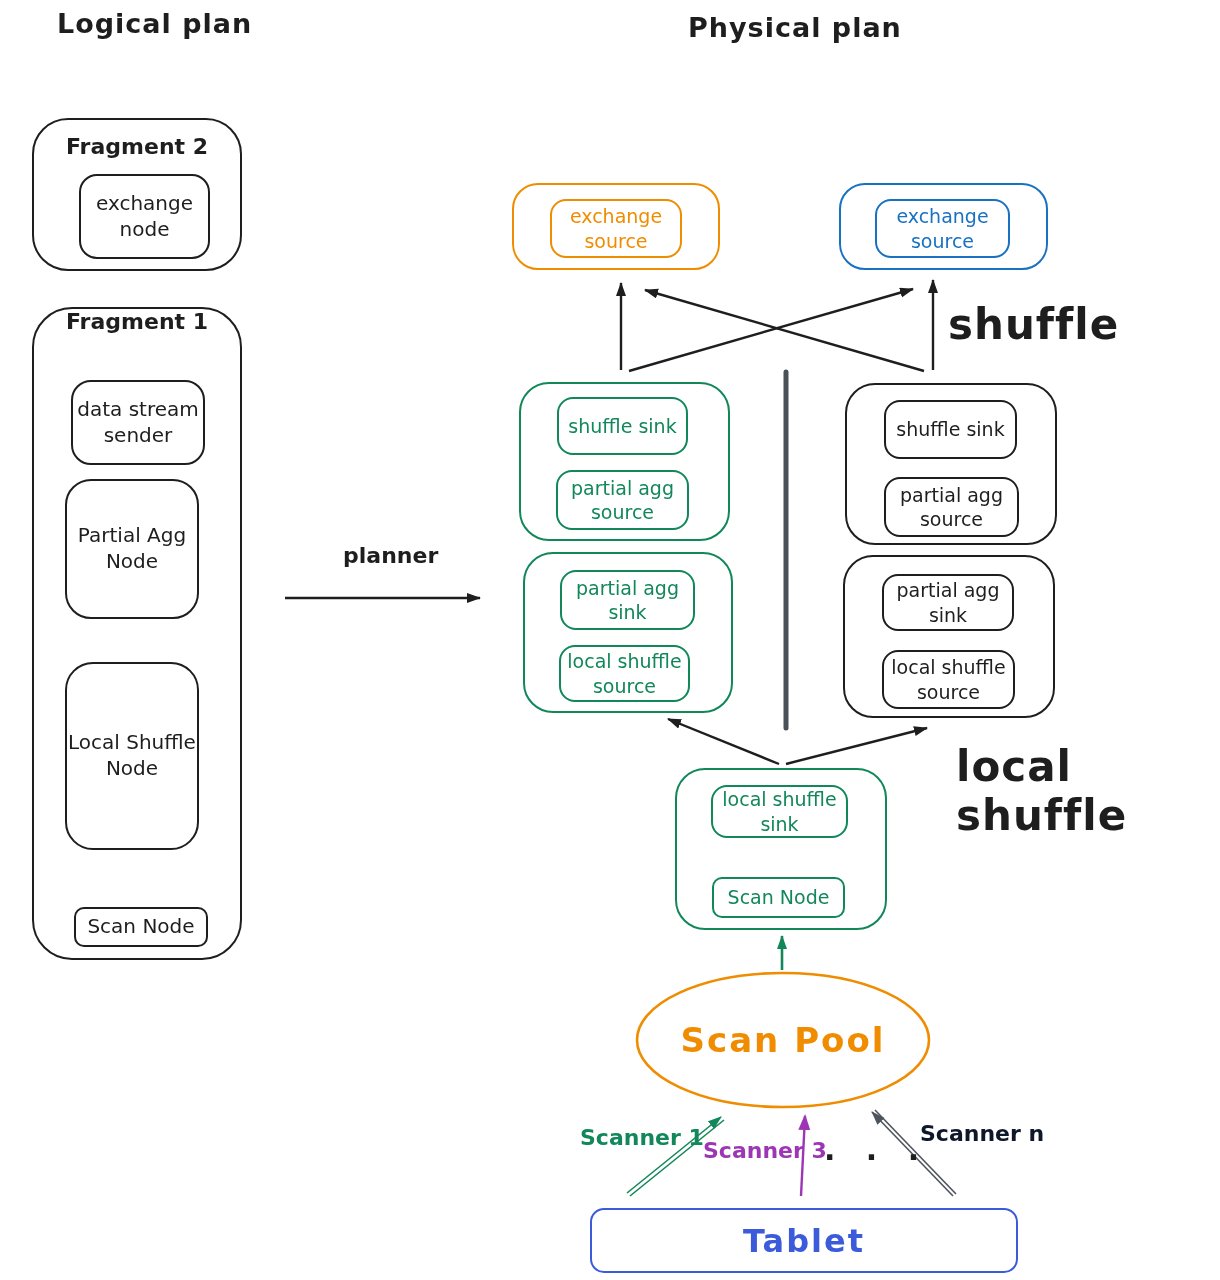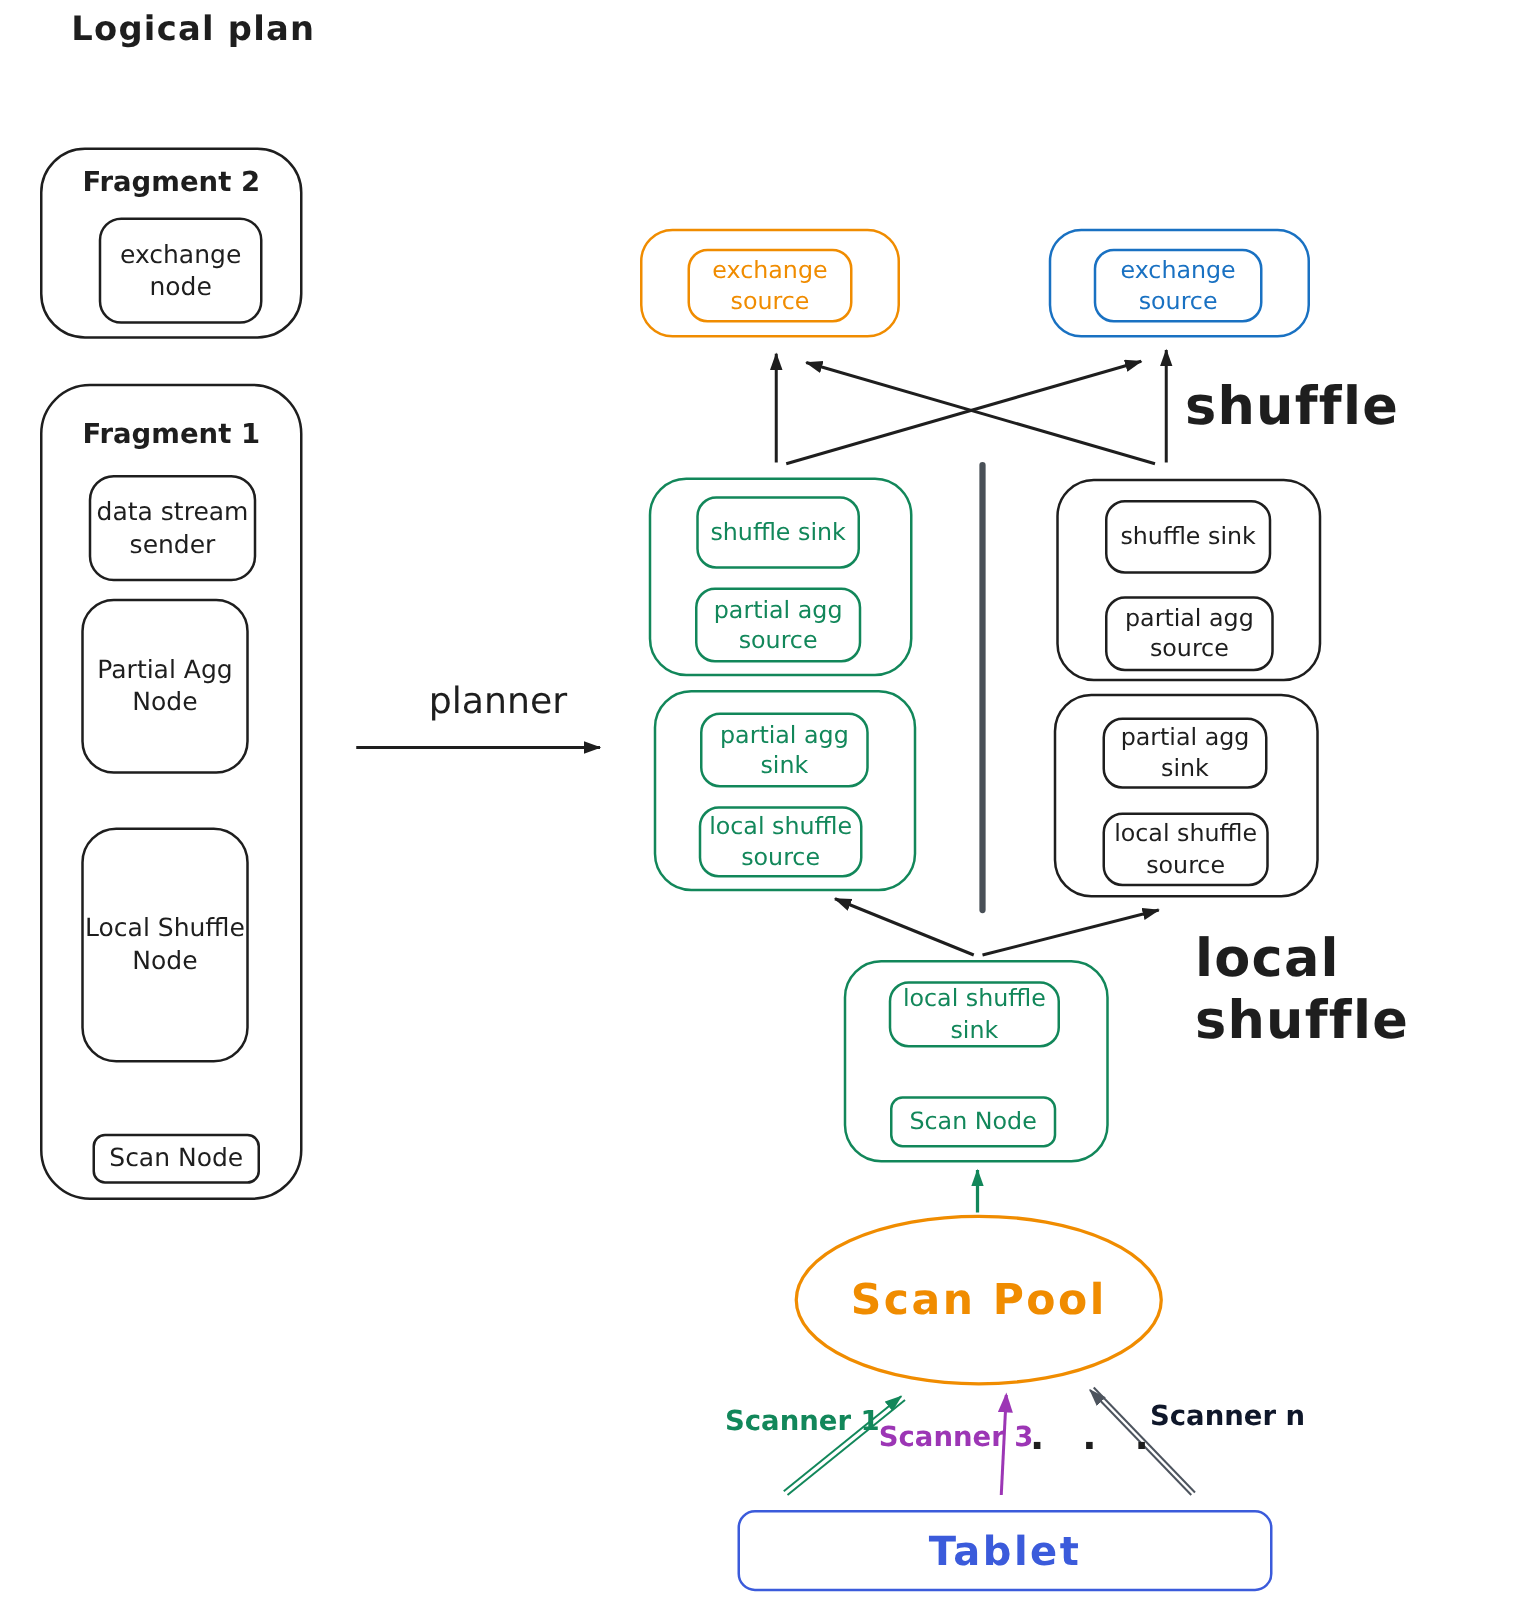--- a/index.html
+++ b/index.html
@@ -4,21 +4,21 @@
 <style>
   html,body{margin:0;padding:0;background:#ffffff;}
   #canvas{
     position:relative;width:1220px;height:1280px;background:#ffffff;overflow:hidden;
     font-family:"DejaVu Sans","Liberation Sans",sans-serif;color:#1e1e1e;
   }
   .abs{position:absolute;}
   svg.overlay{position:absolute;left:0;top:0;pointer-events:none;}
   .title{font-size:27px;font-weight:600;letter-spacing:1px;}
   .biglabel{font-size:42px;font-weight:600;letter-spacing:1px;color:#1e1e1e;}
-  .midlabel{font-size:29px;font-weight:400;}
+  .midlabel{font-size:22px;font-weight:700;}
   .group{position:absolute;border:2.5px solid #1e1e1e;border-radius:34px;background:transparent;box-sizing:border-box;}
   .node{position:absolute;border:2px solid #1e1e1e;border-radius:16px;box-sizing:border-box;
         display:flex;align-items:center;justify-content:center;text-align:center;
         font-size:19px;line-height:1.28;font-weight:500;background:transparent;}
   .node.big{font-size:20px;}
   .frag-title{display:block;text-align:center;font-size:22px;font-weight:600;}
   .orange{border-color:#f08c00;color:#f08c00;}
   .blue{border-color:#1971c2;color:#1971c2;}
   .green{border-color:#12875a;color:#12875a;}
   .scanner-label{font-size:22px;font-weight:600;}
@@ -66,30 +66,31 @@
     <ellipse cx="783" cy="1040" rx="146" ry="67" fill="none" stroke="#f08c00" stroke-width="2.6"></ellipse>
 
     <line x1="627" y1="1193" x2="721" y2="1117" stroke="#12875a" stroke-width="1.6" marker-end="url(#mGreen)"></line>
     <line x1="630" y1="1196" x2="724" y2="1120" stroke="#12875a" stroke-width="1.6"></line>
     <line x1="801" y1="1196" x2="805" y2="1116" stroke="#9c36b5" stroke-width="2.4" marker-end="url(#mPurple)"></line>
     <line x1="953" y1="1196" x2="872" y2="1112" stroke="#4d545e" stroke-width="1.6" marker-end="url(#mGray)"></line>
     <line x1="956" y1="1194" x2="875" y2="1110" stroke="#4d545e" stroke-width="1.6"></line>
   </svg>
 
   <div class="abs title" style="left:57px;top:8px;">Logical plan</div>
+  <div class="abs title" style="left:688px;top:12px;">Physical plan</div>
 
   <div class="group" style="left:32px;top:118px;width:210px;height:153px;border-radius:36px;">
     <span class="frag-title" style="margin-top:14px;">Fragment 2</span>
     <div class="node big" style="left:45px;top:54px;width:131px;height:85px;border-radius:18px;">
       <span>exchange node</span>
     </div>
   </div>
 
   <div class="group" style="left:32px;top:307px;width:210px;height:653px;border-radius:40px;">
-    <span class="frag-title" style="margin-top:26px;">Fragment 1</span>
+    <span class="frag-title" style="">Fragment 1</span>
     <div class="node big" style="left:37px;top:71px;width:134px;height:85px;border-radius:20px;">
       <span>data stream sender</span>
     </div>
     <div class="node big" style="left:31px;top:170px;width:134px;height:140px;border-radius:26px;">
       <span>Partial Agg Node</span>
     </div>
     <div class="node big" style="left:31px;top:353px;width:134px;height:188px;border-radius:28px;">
       <span>Local Shuffle Node</span>
     </div>
     <div class="node big" style="left:40px;top:598px;width:134px;height:40px;border-radius:10px;">

